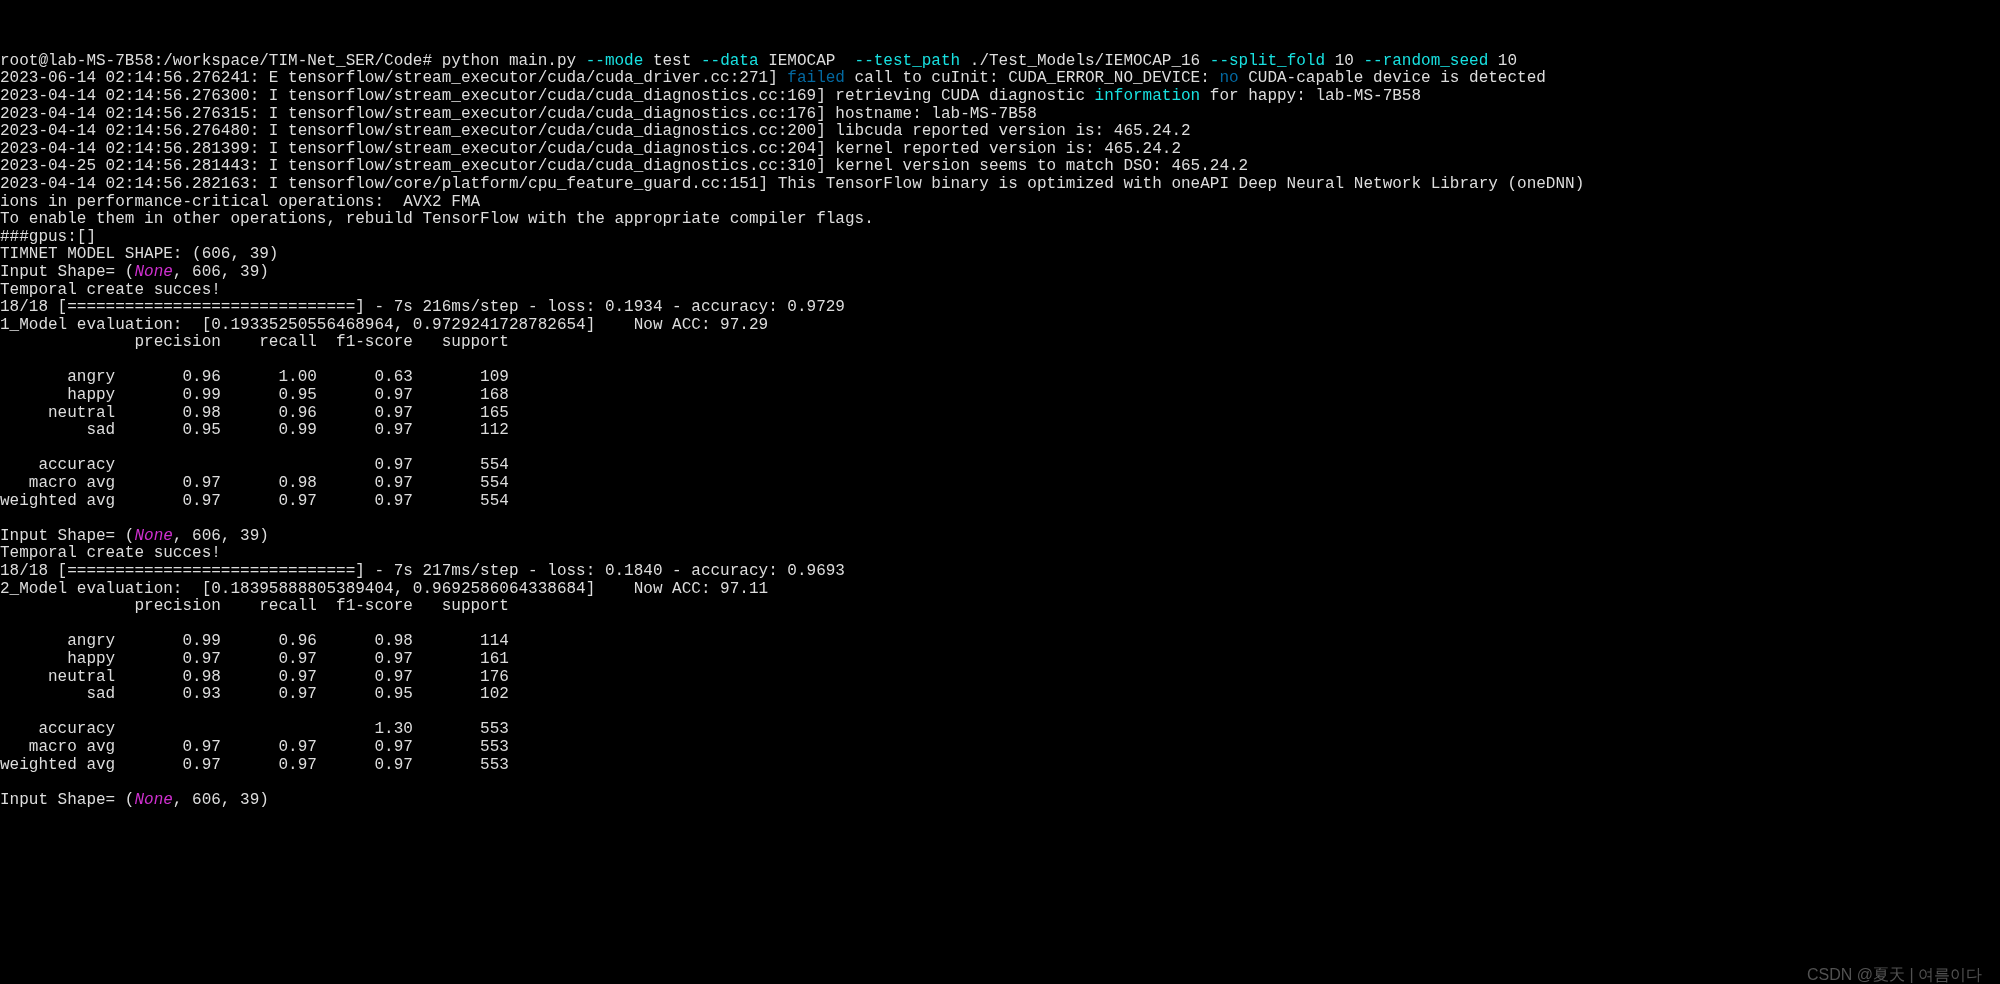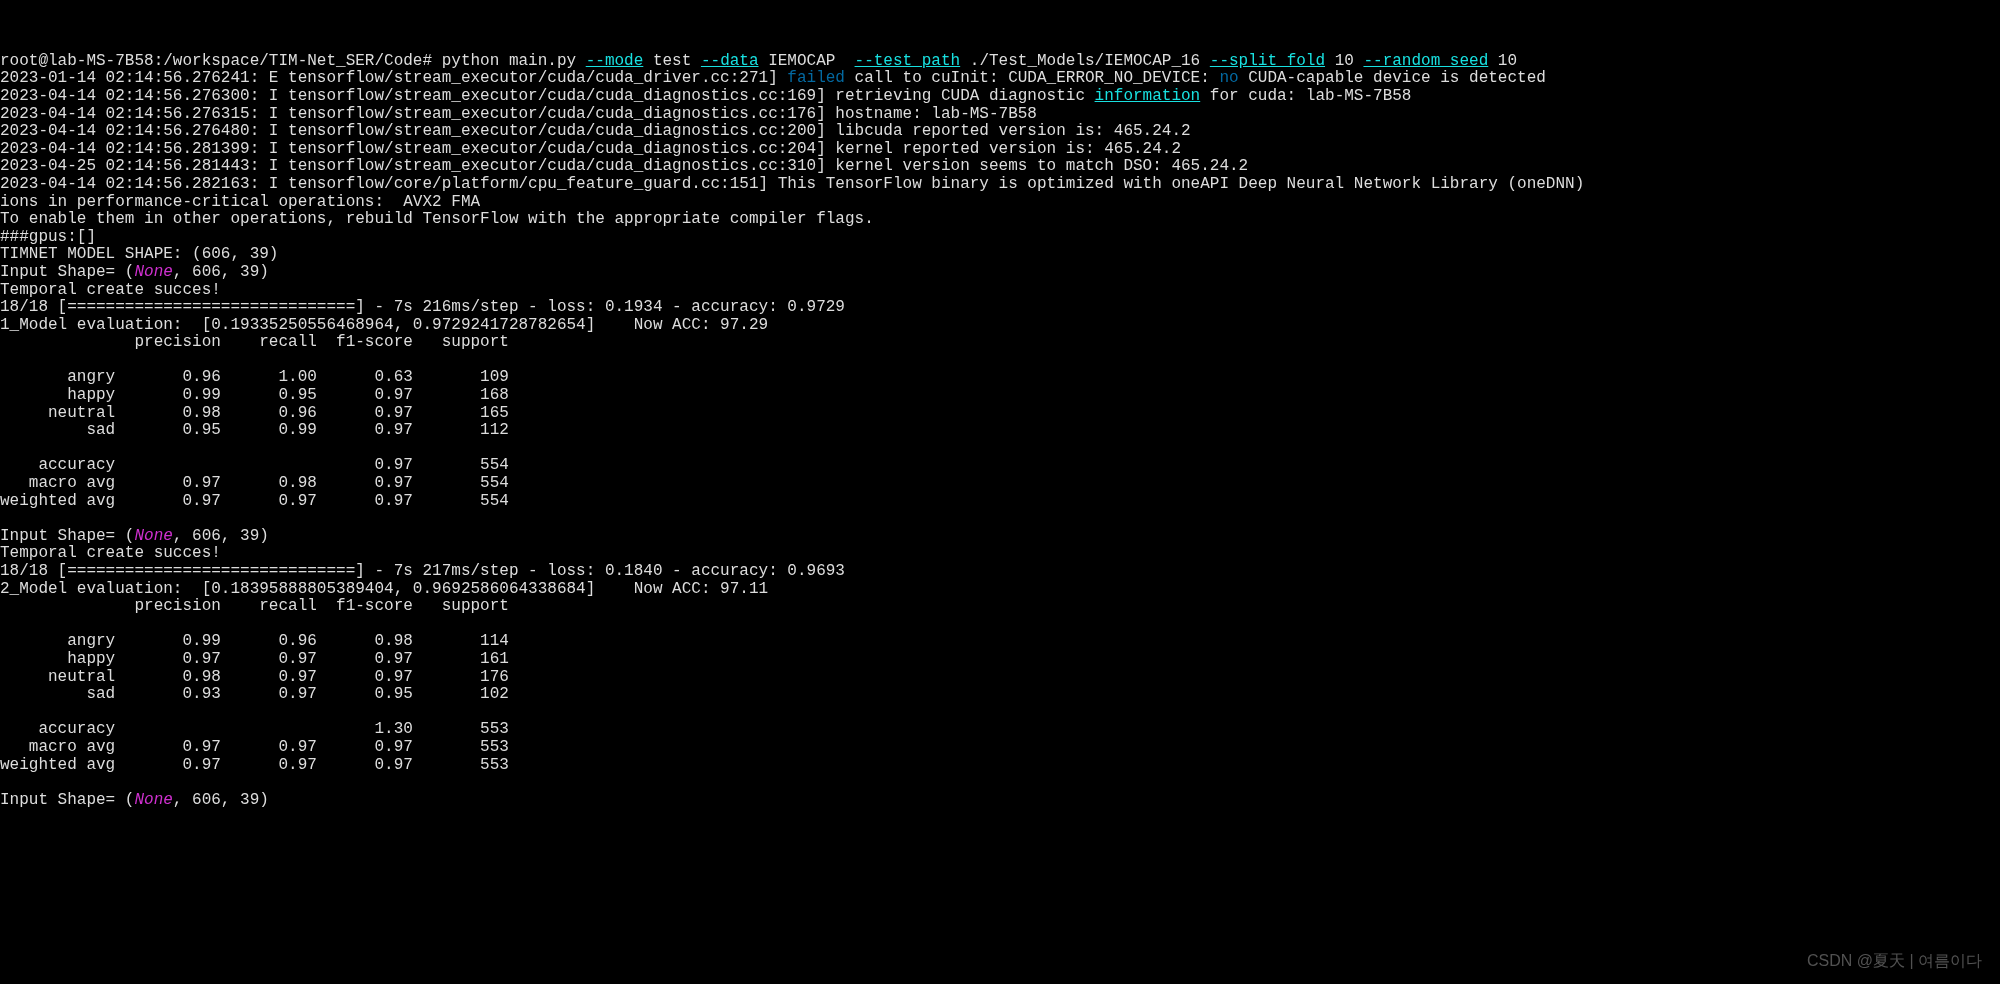--- a/index.html
+++ b/index.html
@@ -11,40 +11,40 @@
     font-size: 16px;
     line-height: 1.1;
     white-space: pre;
     overflow-x: auto;
     width: 2000px;
     height: 984px;
     position: relative;
   }
   .term { white-space: pre; }
   .white { color: #ddd; }
-  .cyan  { color: #18e0e0; text-decoration: underline; }
+  .cyan  { color: #18e0e0; }
   .red   { color: #0369a1; }
   .mag   { color: #d030d0; font-style: italic; }
   .watermark {
     position: absolute;
     right: 18px;
-    bottom: 14px;
+    bottom: 0;
     color: #888;
     font-size: 16px;
     font-family: sans-serif;
     opacity: .6;
   }
 </style>
 </head>
 <body>
 
 
 <div class="term"><span class="white">root@lab-MS-7B58:/workspace/TIM-Net_SER/Code# </span><span class="white">python main.py </span><span class="cyan">--mode</span><span class="white"> test </span><span class="cyan">--data</span><span class="white"> IEMOCAP  </span><span class="cyan">--test_path</span><span class="white"> ./Test_Models/IEMOCAP_16 </span><span class="cyan">--split_fold</span><span class="white"> 10 </span><span class="cyan">--random_seed</span><span class="white"> 10</span>
-<span class="white">2023-01-14 02:14:56.276241: E tensorflow/stream_executor/cuda/cuda_driver.cc:271] </span><span class="red">failed</span><span class="white"> call to cuInit: CUDA_ERROR_NO_DEVICE: </span><span class="red">no</span><span class="white"> CUDA-capable device is detected</span>
-<span class="white">2023-04-14 02:14:56.276300: I tensorflow/stream_executor/cuda/cuda_diagnostics.cc:169] retrieving CUDA diagnostic </span><span class="cyan">information</span><span class="white"> for cuda: lab-MS-7B58</span>
+<span class="white">2023-06-14 02:14:56.276241: E tensorflow/stream_executor/cuda/cuda_driver.cc:271] </span><span class="red">failed</span><span class="white"> call to cuInit: CUDA_ERROR_NO_DEVICE: </span><span class="red">no</span><span class="white"> CUDA-capable device is detected</span>
+<span class="white">2023-04-14 02:14:56.276300: I tensorflow/stream_executor/cuda/cuda_diagnostics.cc:169] retrieving CUDA diagnostic </span><span class="cyan">information</span><span class="white"> for happy: lab-MS-7B58</span>
 <span class="white">2023-04-14 02:14:56.276315: I tensorflow/stream_executor/cuda/cuda_diagnostics.cc:176] hostname: lab-MS-7B58</span>
 <span class="white">2023-04-14 02:14:56.276480: I tensorflow/stream_executor/cuda/cuda_diagnostics.cc:200] libcuda reported version is: 465.24.2</span>
 <span class="white">2023-04-14 02:14:56.281399: I tensorflow/stream_executor/cuda/cuda_diagnostics.cc:204] kernel reported version is: 465.24.2</span>
 <span class="white">2023-04-25 02:14:56.281443: I tensorflow/stream_executor/cuda/cuda_diagnostics.cc:310] kernel version seems to match DSO: 465.24.2</span>
 <span class="white">2023-04-14 02:14:56.282163: I tensorflow/core/platform/cpu_feature_guard.cc:151] This TensorFlow binary is optimized with oneAPI Deep Neural Network Library (oneDNN) </span>
 <span class="white">ions in performance-critical operations:  AVX2 FMA</span>
 <span class="white">To enable them in other operations, rebuild TensorFlow with the appropriate compiler flags.</span>
 <span class="white">###gpus:[]</span>
 <span class="white">TIMNET MODEL SHAPE: (606, 39)</span>
 <span class="white">Input Shape= (</span><span class="mag">None</span><span class="white">, 606, 39)</span>

